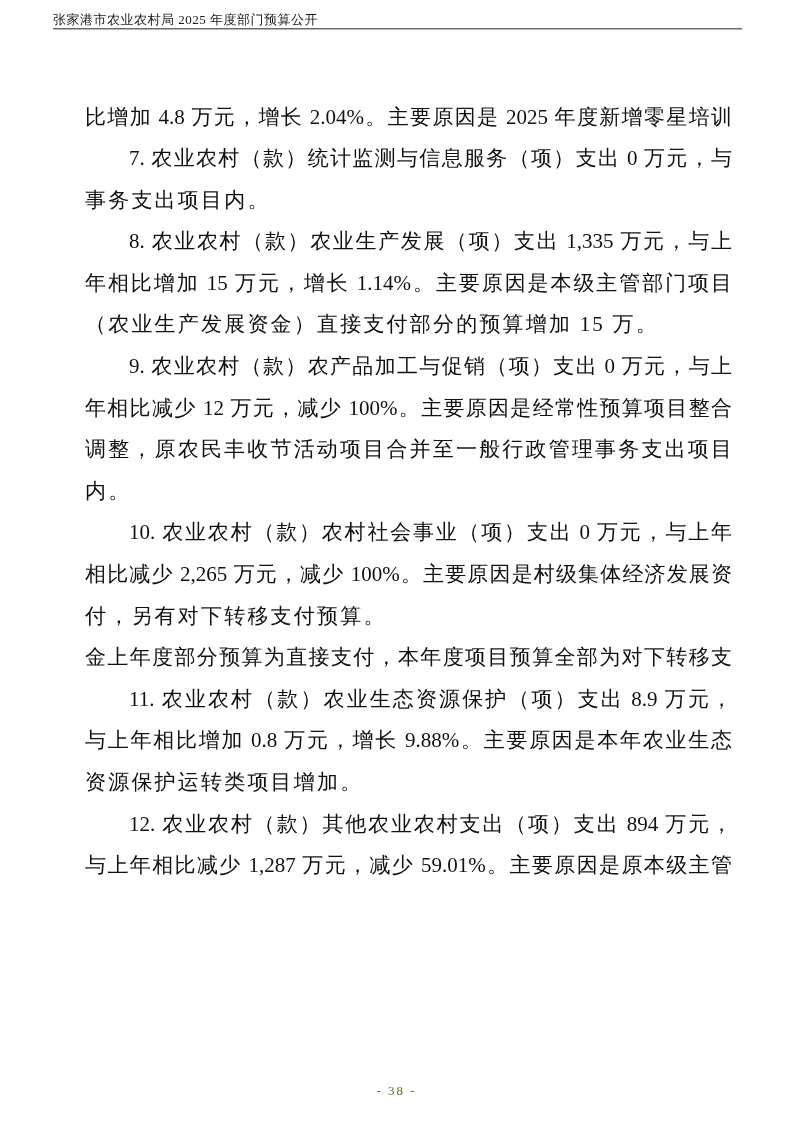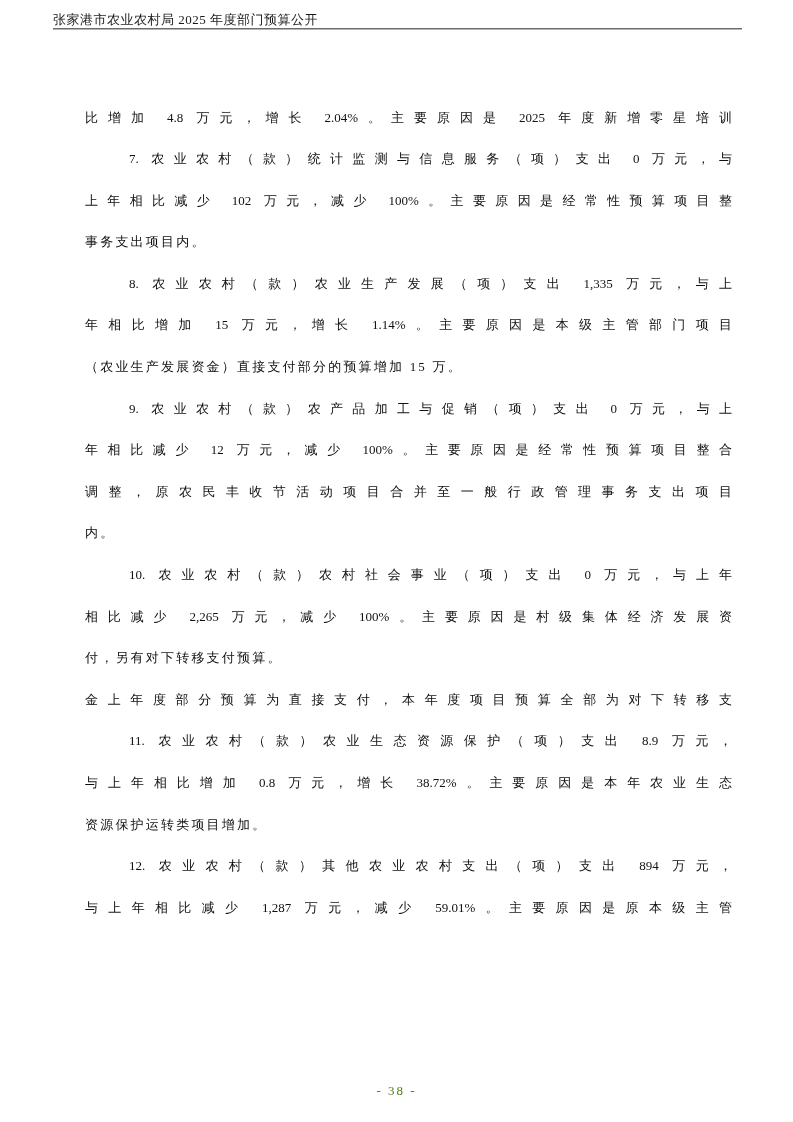--- a/index.html
+++ b/index.html
@@ -39,21 +39,21 @@
   }
   
   .doc-body {
     position: absolute;
     left: 85px; top: 96.5px;
     width: 647px;
   }
   .line {
     height: 41.6px;
     line-height: 41.6px;
-    font-size: 13px;
+    font-size: 21px;
     color: #111111;
     text-align: justify;
     text-align-last: justify;
     overflow: hidden;
     white-space: pre;
   }
   .line.indent { text-indent: 44px; }
   .line.last {
     text-align: left;
     text-align-last: left;
@@ -78,35 +78,34 @@
 <div class="page">
 
   <div class="doc-header">
     <span class="doc-header-title">张家港市农业农村局 2025 年度部门预算公开</span>
   </div>
   <div class="doc-header-rule"></div>
 
   <div class="doc-body">
     <div class="line">比增加 4.8 万元，增长 2.04%。主要原因是 2025 年度新增零星培训</div>
     <div class="line indent">7. 农业农村（款）统计监测与信息服务（项）支出 0 万元，与</div>
-    <div class="line">上年相比减少 102 万元，减少 100%。主要原因是经常性预算项目整</div>
     <div class="line last">事务支出项目内。</div>
     <div class="line indent">8. 农业农村（款）农业生产发展（项）支出 1,335 万元，与上</div>
     <div class="line">年相比增加 15 万元，增长 1.14%。主要原因是本级主管部门项目</div>
     <div class="line last">（农业生产发展资金）直接支付部分的预算增加 15 万。</div>
     <div class="line indent">9. 农业农村（款）农产品加工与促销（项）支出 0 万元，与上</div>
     <div class="line">年相比减少 12 万元，减少 100%。主要原因是经常性预算项目整合</div>
     <div class="line">调整，原农民丰收节活动项目合并至一般行政管理事务支出项目</div>
     <div class="line last">内。</div>
     <div class="line indent">10. 农业农村（款）农村社会事业（项）支出 0 万元，与上年</div>
     <div class="line">相比减少 2,265 万元，减少 100%。主要原因是村级集体经济发展资</div>
     <div class="line last">付，另有对下转移支付预算。</div>
     <div class="line">金上年度部分预算为直接支付，本年度项目预算全部为对下转移支</div>
     <div class="line indent">11. 农业农村（款）农业生态资源保护（项）支出 8.9 万元，</div>
-    <div class="line">与上年相比增加 0.8 万元，增长 38.72%。主要原因是本年农业生态</div>
+    <div class="line">与上年相比增加 0.8 万元，增长 9.88%。主要原因是本年农业生态</div>
     <div class="line last">资源保护运转类项目增加。</div>
     <div class="line indent">12. 农业农村（款）其他农业农村支出（项）支出 894 万元，</div>
     <div class="line">与上年相比减少 1,287 万元，减少 59.01%。主要原因是原本级主管</div>
   </div>
 
   <div class="doc-footer">
     <span class="page-number">- 38 -</span>
   </div>
 
 </div>

